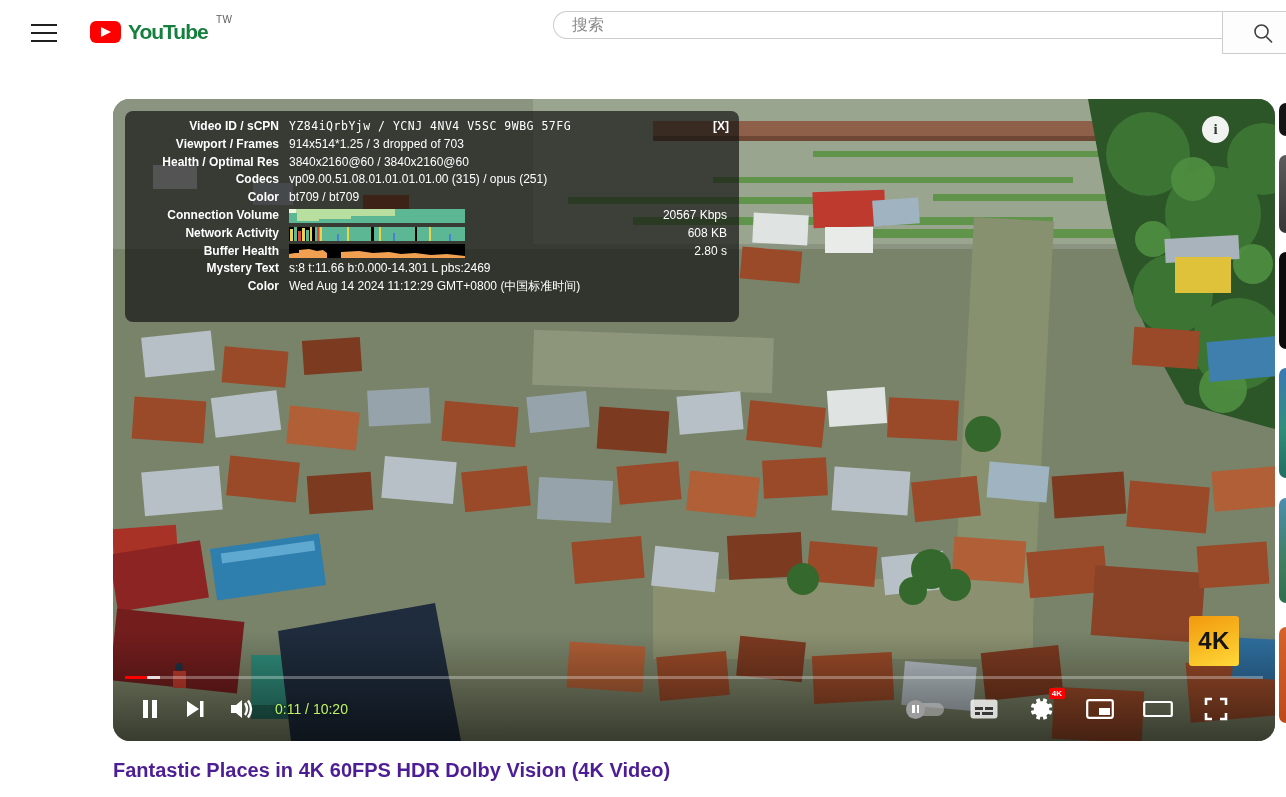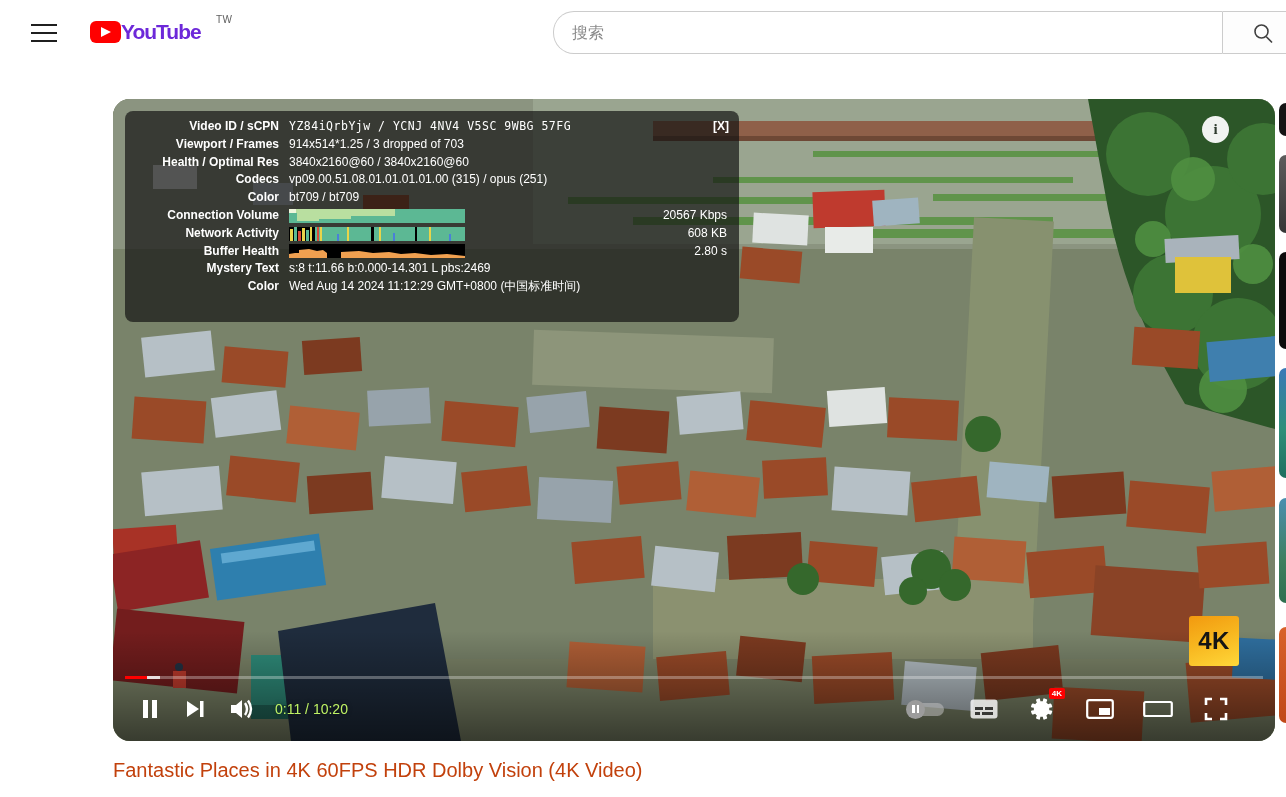--- a/index.html
+++ b/index.html
@@ -8,25 +8,25 @@
 
   
   .header { position:absolute; left:0; top:0; width:1286px; height:70px; background:#fff; }
   .hamburger { position:absolute; left:31px; top:24px; width:26px; height:18px; cursor:pointer;
     display:flex; flex-direction:column; justify-content:space-between; background:none; border:none; }
   .hamburger span { display:block; height:2px; background:#1f1f1f; }
   .logo { position:absolute; left:90px; top:20px; display:flex; align-items:center; cursor:pointer; }
   .logo-mark { width:31px; height:22px; background:#ff0000; border-radius:6px; position:relative; }
   .logo-mark::after { content:""; position:absolute; left:11px; top:6px;
     border-left:10px solid #fff; border-top:5px solid transparent; border-bottom:5px solid transparent; }
-  .logo-text { font-size:21px; font-weight:700; letter-spacing:-1px; color:#6d28d9; margin-left:0; }
+  .logo-text { font-size:21px; font-weight:700; letter-spacing:-1px; color:#15803d; margin-left:7px; }
   .logo-region { position:absolute; left:216px; top:14px; font-size:10px; color:#606060; letter-spacing:0.5px; }
 
   .search-wrap { position:absolute; left:553px; top:11px; height:43px; width:760px; display:flex; }
-  .search-box { width:669px; height:43px; border:1px solid #ccc; border-right:none;
+  .search-box { width:669px; height:28px; border:1px solid #ccc; border-right:none;
     border-radius:21px 0 0 21px; padding-left:18px; display:flex; align-items:center; }
   .search-box input { border:none; outline:none; width:100%; font-size:16px; color:#111;
     font-family:"Liberation Sans",sans-serif; }
   .search-box input::placeholder { color:#8a8a8a; }
   .search-btn { width:90px; height:43px; border:1px solid #ccc; background:#fdfdfd;
     border-radius:0 21px 21px 0; display:flex; align-items:center; cursor:pointer; }
   .search-btn svg { margin-left:28px; }
 
   
   .player { position:absolute; left:113px; top:99px; width:1162px; height:642px;
@@ -76,22 +76,22 @@
     display:flex; align-items:center; justify-content:center; }
   .toggle-track { width:36px; height:13px; border-radius:7px; background:rgba(190,190,190,0.55); position:relative; }
   .toggle-knob { position:absolute; left:-2px; top:-3px; width:19px; height:19px; border-radius:50%;
     background:#9c9c9c; display:flex; align-items:center; justify-content:center; gap:2px; }
   .toggle-knob i { display:block; width:2.5px; height:8px; background:#fff; }
 
   .badge-4k { position:absolute; top:2px; right:0px; background:#f00; color:#fff;
     font-size:8px; font-weight:700; padding:1px 3px; border-radius:2px; line-height:9px; }
 
   
-  .video-title { position:absolute; left:113px; top:759px; font-size:20px; font-weight:400;
-    color:#c2410c; white-space:nowrap; }
+  .video-title { position:absolute; left:113px; top:759px; font-size:20px; font-weight:700;
+    color:#4c1d95; white-space:nowrap; }
 
   
   .thumb-edge { position:absolute; left:1279px; width:7px; border-radius:8px 0 0 8px; cursor:pointer; }
   .te1 { top:103px; height:33px; background:#151515; }
   .te2 { top:155px; height:78px; background:linear-gradient(180deg,#5c5c5c,#353535); }
   .te3 { top:252px; height:97px; background:#0c0c0c; }
   .te4 { top:368px; height:110px; background:linear-gradient(180deg,#3a79b8 0%,#2e8f7a 55%,#1f6f5f 100%); }
   .te5 { top:498px; height:105px; background:linear-gradient(180deg,#4a8fb0 0%,#3f7f5f 60%,#2e6f4f 100%); }
   .te6 { top:627px; height:96px; background:linear-gradient(180deg,#d8622a,#c04818); }
 </style>

